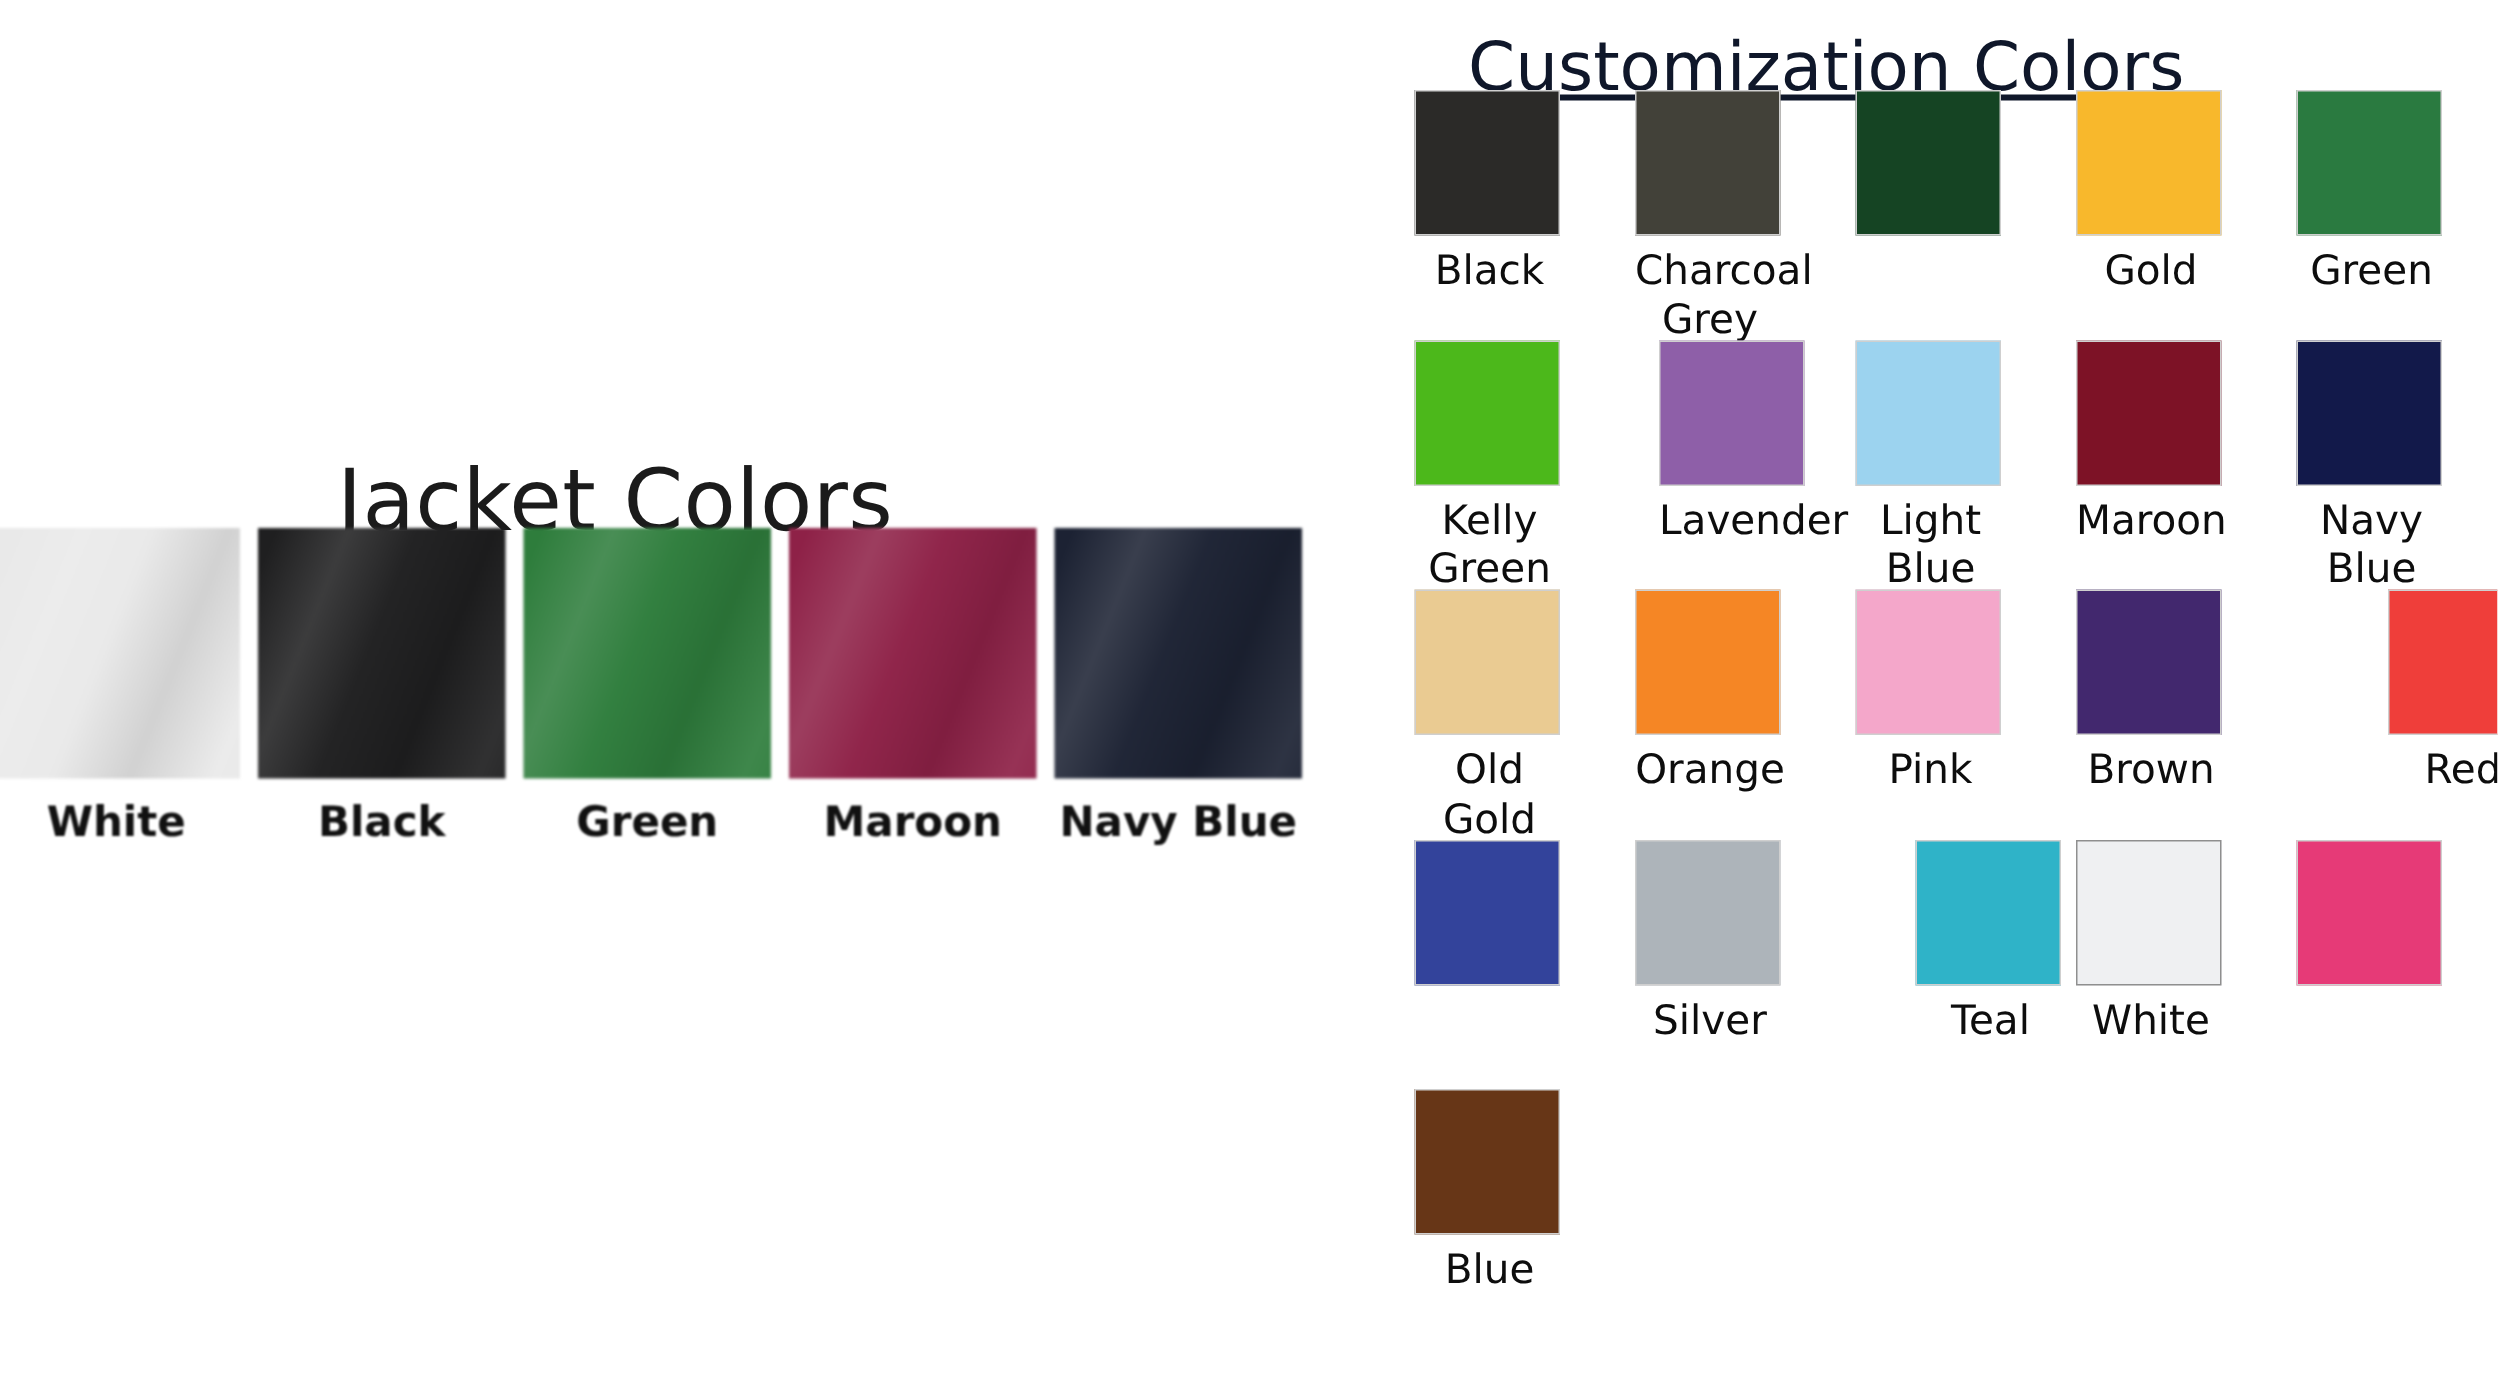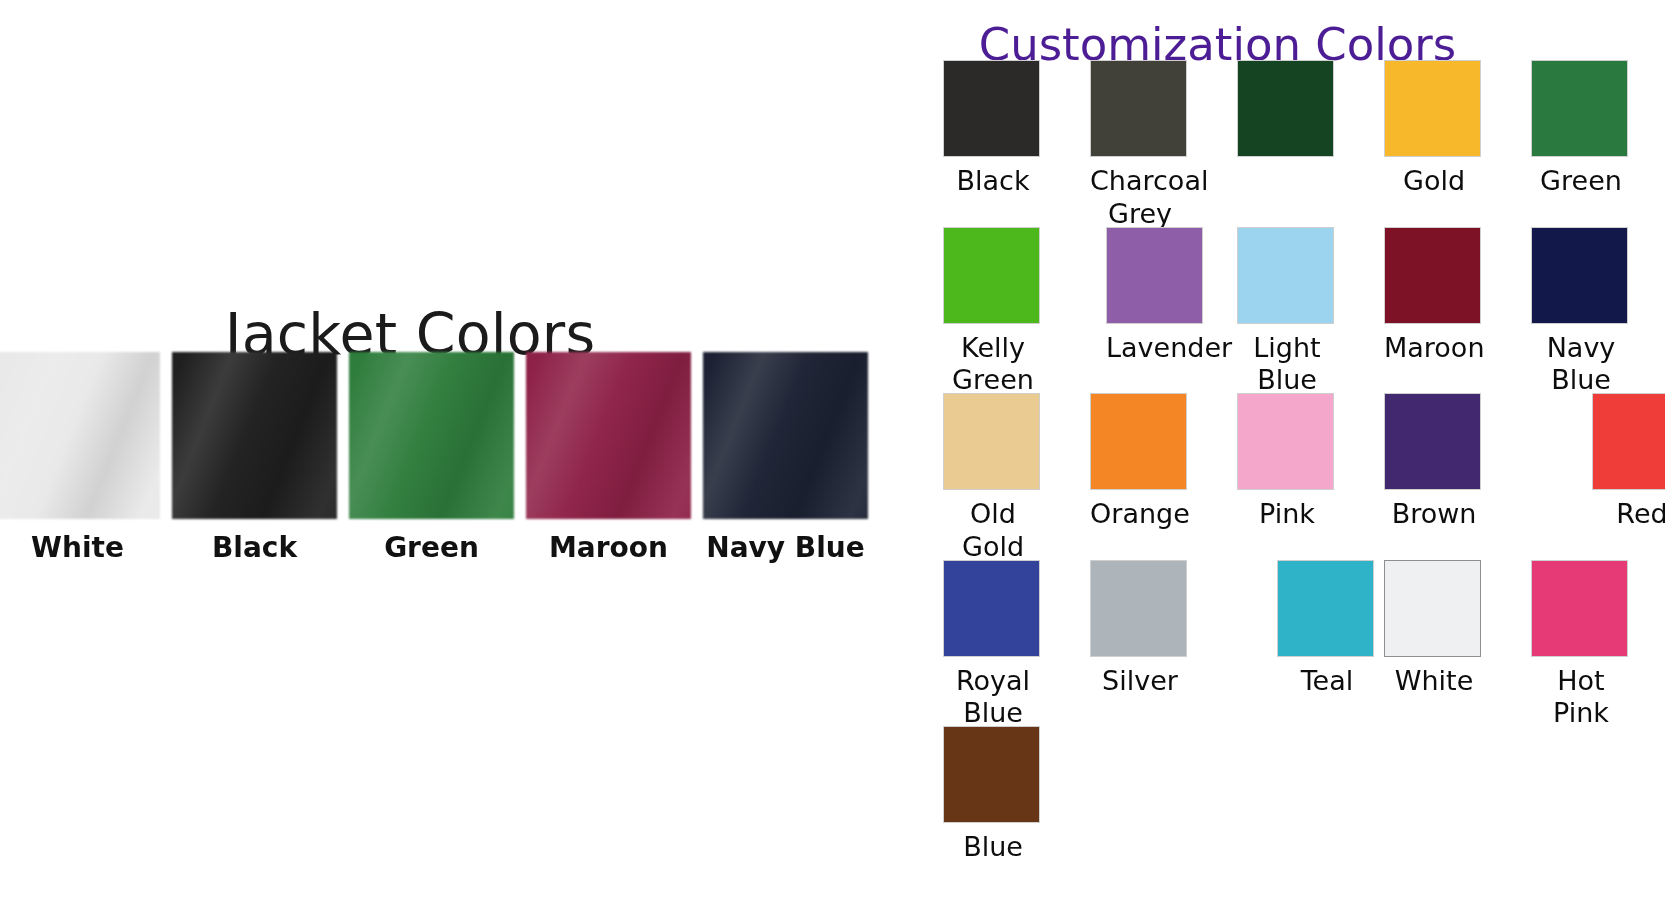--- a/index.html
+++ b/index.html
@@ -92,22 +92,23 @@
   }
   #custom-title {
     position: absolute;
     left: 0;
     top: -12px;
     width: 715px;
     text-align: center;
     font-family: "DejaVu Sans", sans-serif;
     font-size: 45px;
     font-weight: 400;
-    color: #4c1d95;
+    color: #0f172a;
     white-space: nowrap;
+    text-decoration: underline;
   }
   #custom-grid {
     position: absolute;
     left: 83px;
     top: 60px;
     width: 760px;
   }
   .custom-item {
     position: absolute;
     width: 100px;
@@ -214,36 +215,34 @@
       <div class="custom-item" style="left: 441px; top: 333px;">
         <div class="custom-chip" style="background: rgb(66, 40, 110); border: 1px solid rgb(207, 207, 207);"></div>
         <div class="custom-label">Brown</div>
       </div>
       <div class="custom-item" style="left: 611px; top: 333px; margin-left: 38px;">
         <div class="custom-chip" style="background: rgb(239, 62, 58); border: 1px solid rgb(207, 207, 207);"></div>
         <div class="custom-label">Red</div>
       </div>
       <div class="custom-item" style="left: 0px; top: 499.5px;">
         <div class="custom-chip" style="background: rgb(51, 67, 155); border: 1px solid rgb(207, 207, 207);"></div>
-        <div class="custom-label">Royal Blue</div>
       </div>
       <div class="custom-item" style="left: 147px; top: 499.5px;">
         <div class="custom-chip" style="background: rgb(173, 180, 186); border: 1px solid rgb(207, 207, 207);"></div>
         <div class="custom-label">Silver</div>
       </div>
       <div class="custom-item" style="left: 294px; top: 499.5px; padding-left: 40px;">
         <div class="custom-chip" style="background: rgb(47, 179, 200); border: 1px solid rgb(207, 207, 207);"></div>
         <div class="custom-label">Teal</div>
       </div>
       <div class="custom-item" style="left: 441px; top: 499.5px;">
         <div class="custom-chip" style="background: rgb(239, 240, 242); border: 1px solid rgb(143, 143, 143);"></div>
         <div class="custom-label">White</div>
       </div>
       <div class="custom-item" style="left: 588px; top: 499.5px;">
         <div class="custom-chip" style="background: rgb(230, 58, 119); border: 1px solid rgb(207, 207, 207);"></div>
-        <div class="custom-label">Hot Pink</div>
       </div>
       <div class="custom-item" style="left: 0px; top: 666px;">
         <div class="custom-chip" style="background: rgb(103, 54, 23); border: 1px solid rgb(207, 207, 207);"></div>
         <div class="custom-label">Blue</div>
       </div>
     </div>
 </section>
 
 </body></html>

